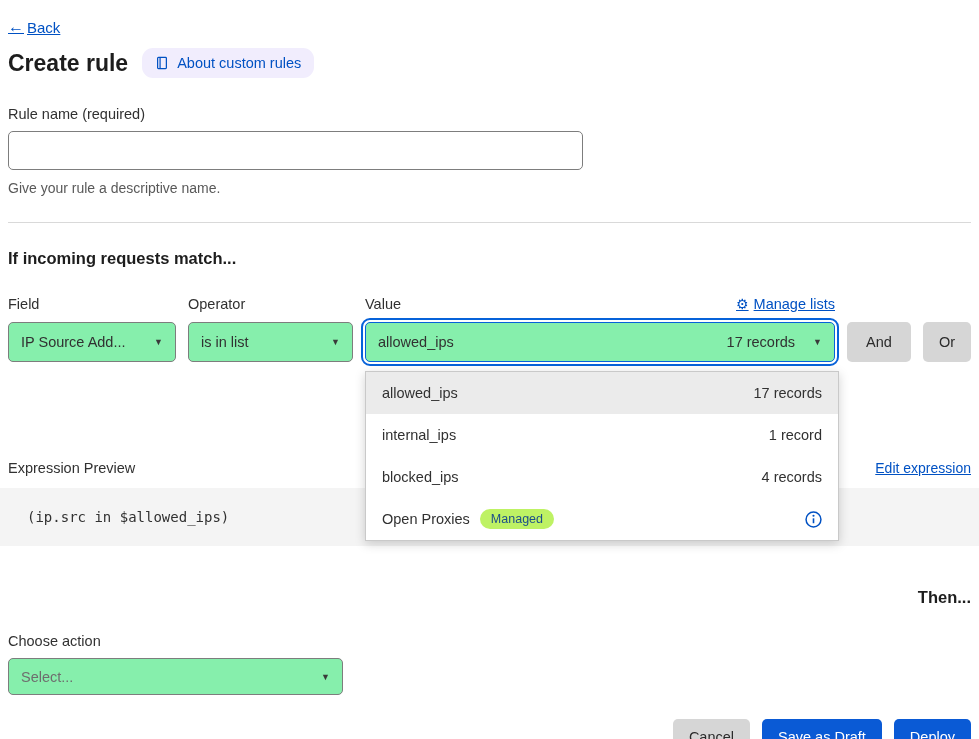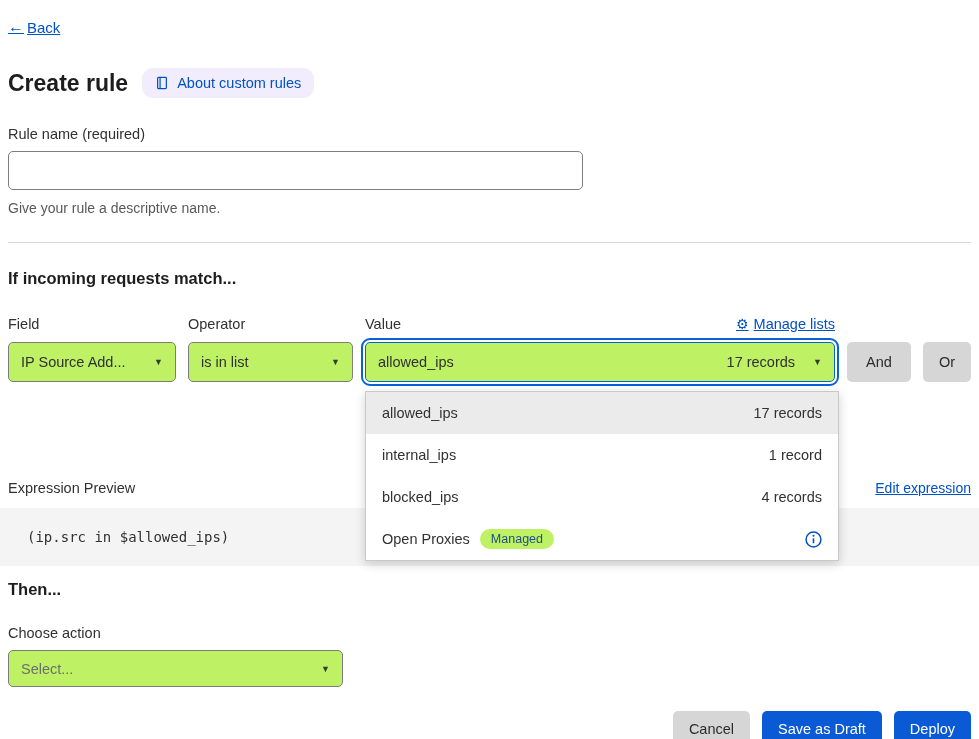--- a/index.html
+++ b/index.html
@@ -13,21 +13,21 @@
   }
   .page { padding: 18px 8px 0 8px; position: relative; }
 
   .link { color: #0051c3; text-decoration: underline; cursor: pointer; }
 
   
   .back { display: inline-flex; align-items: center; gap: 3px; font-size: 15px; }
   .back .arrow { text-decoration: none; font-size: 16px; }
 
   
-  .title-row { display: flex; align-items: center; gap: 14px; margin-top: 32px; }
+  .title-row { display: flex; align-items: center; gap: 14px; margin-top: 12px; }
   .page-title { font-size: 23px; font-weight: bold; color: #1d1d1d; }
   .about-badge {
     display: inline-flex; align-items: center; gap: 8px;
     background: #f1edfd; color: #0051c3;
     padding: 7px 13px; border-radius: 11px; font-size: 14.5px;
     cursor: pointer;
   }
 
   
   .field-label { margin-top: 28px; font-size: 14.5px; }
@@ -52,21 +52,21 @@
   }
   .col-label { font-size: 14.5px; padding-bottom: 10px; }
   .value-header { display: flex; justify-content: space-between; align-items: center; }
   .manage-lists { display: inline-flex; align-items: center; gap: 5px; font-size: 14.5px; }
   .gear { text-decoration: none; font-size: 14px; }
 
   .select-box {
     display: flex; align-items: center; gap: 8px;
     height: 40px; padding: 0 12px;
     border: 1px solid #7d7d7d; border-radius: 5px;
-    background: #bef264; cursor: pointer; font-size: 14.5px;
+    background: #86efac; cursor: pointer; font-size: 14.5px;
     white-space: nowrap; overflow: hidden;
   }
   .select-box .chevron { margin-left: auto; font-size: 9px; color: #3a3a3a; flex: none; }
   .select-box .truncate { overflow: hidden; text-overflow: ellipsis; }
 
   .value-wrap { position: relative; }
   .value-combo {
     border: 1px solid #0762d9;
     outline: 2px solid #0762d9;
     outline-offset: 2px;
@@ -108,21 +108,21 @@
   .expression-label { font-size: 14.5px; }
   .code-block {
     margin: 12px -8px 0 -8px;
     background: #f4f4f4;
     padding: 21px 27px;
     font-family: "DejaVu Sans Mono", monospace;
     font-size: 14px; color: #313131;
   }
 
   
-  .then-heading { margin-top: 14px; }
+  .then-heading { margin-top: 42px; text-align: right; }
   .action-label { margin-top: 26px; font-size: 14.5px; }
   .action-select { margin-top: 9px; width: 335px; height: 37px; gap: 44px; }
   .placeholder-text { color: #6e6e6e; }
 
   
   .footer {
     display: flex; justify-content: flex-end; gap: 12px;
     margin-top: 24px;
   }
   .footer .btn { height: 36px; }

